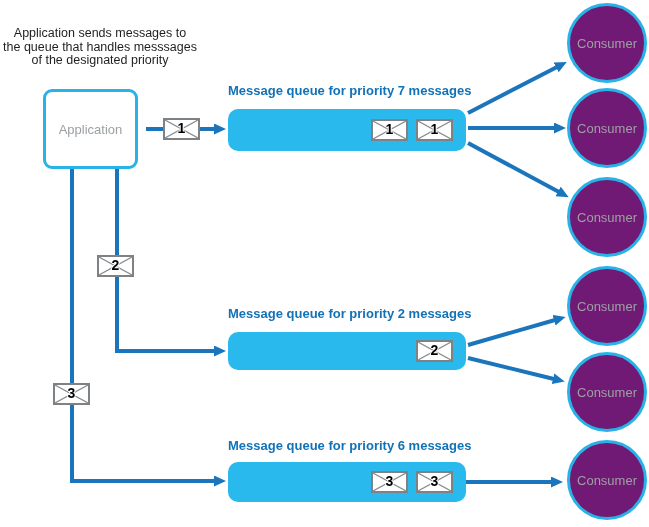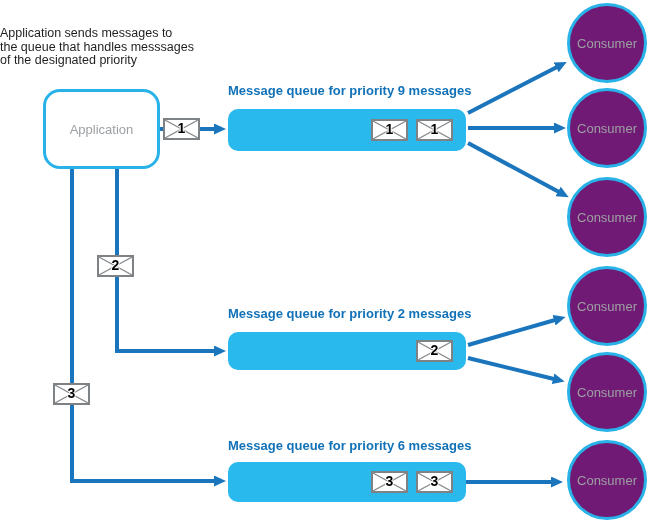--- a/index.html
+++ b/index.html
@@ -3,29 +3,29 @@
 <meta charset="utf-8">
 <style>
   html,body{margin:0;padding:0;background:#fff;}
   .canvas{
     position:relative;width:649px;height:527px;background:#fff;overflow:hidden;
     font-family:"Liberation Sans", sans-serif;
   }
   .wires{position:absolute;left:0;top:0;width:649px;height:527px;z-index:1;}
 
   .note{
-    position:absolute;z-index:3;text-align:left;color:#1f1f1f;
+    position:absolute;z-index:3;text-align:center;color:#1f1f1f;
     font-size:12.5px;line-height:13.5px;white-space:pre-line;
   }
   .note-left{left:0;top:27px;width:200px;}
   .note-right{left:330px;top:42px;width:162px;}
 
   .app-box{
-    position:absolute;left:43px;top:89px;width:117px;height:80px;z-index:2;
-    background:#fff;border:3px solid #29b2e8;border-radius:17px;box-sizing:border-box;
+    position:absolute;left:43px;top:89px;width:95px;height:80px;z-index:2;
+    background:#fff;border:3px solid #29b2e8;border-radius:9px;box-sizing:border-box;
     display:flex;align-items:center;justify-content:center;
   }
   .node-label{color:#9da0a3;font-size:13px;}
 
   .queue-title{
     position:absolute;left:228px;width:238px;z-index:3;text-align:center;
     color:#1272b8;font-size:13px;font-weight:bold;white-space:nowrap;
   }
   .qt1{top:83px;} .qt2{top:306px;text-align:center;} .qt3{top:438px;}
 
@@ -100,21 +100,21 @@
     </svg>
     <span class="env-num">2</span>
   </div>
   <div class="envelope transit env3">
     <svg class="env-x" viewBox="0 0 33 18" preserveAspectRatio="none">
       <path d="M0,0 L33,18 M33,0 L0,18" stroke="#8a8d90" stroke-width="1.2" fill="none"></path>
     </svg>
     <span class="env-num">3</span>
   </div>
 
-  <div class="queue-title qt1">Message queue for priority 9 messages</div>
+  <div class="queue-title qt1">Message queue for priority 7 messages</div>
   <div class="queue-box qb1">
     <div class="envelope">
       <svg class="env-x" viewBox="0 0 33 18" preserveAspectRatio="none">
         <path d="M0,0 L33,18 M33,0 L0,18" stroke="#8a8d90" stroke-width="1.2" fill="none"></path>
       </svg>
       <span class="env-num">1</span>
     </div>
     <div class="envelope">
       <svg class="env-x" viewBox="0 0 33 18" preserveAspectRatio="none">
         <path d="M0,0 L33,18 M33,0 L0,18" stroke="#8a8d90" stroke-width="1.2" fill="none"></path>

